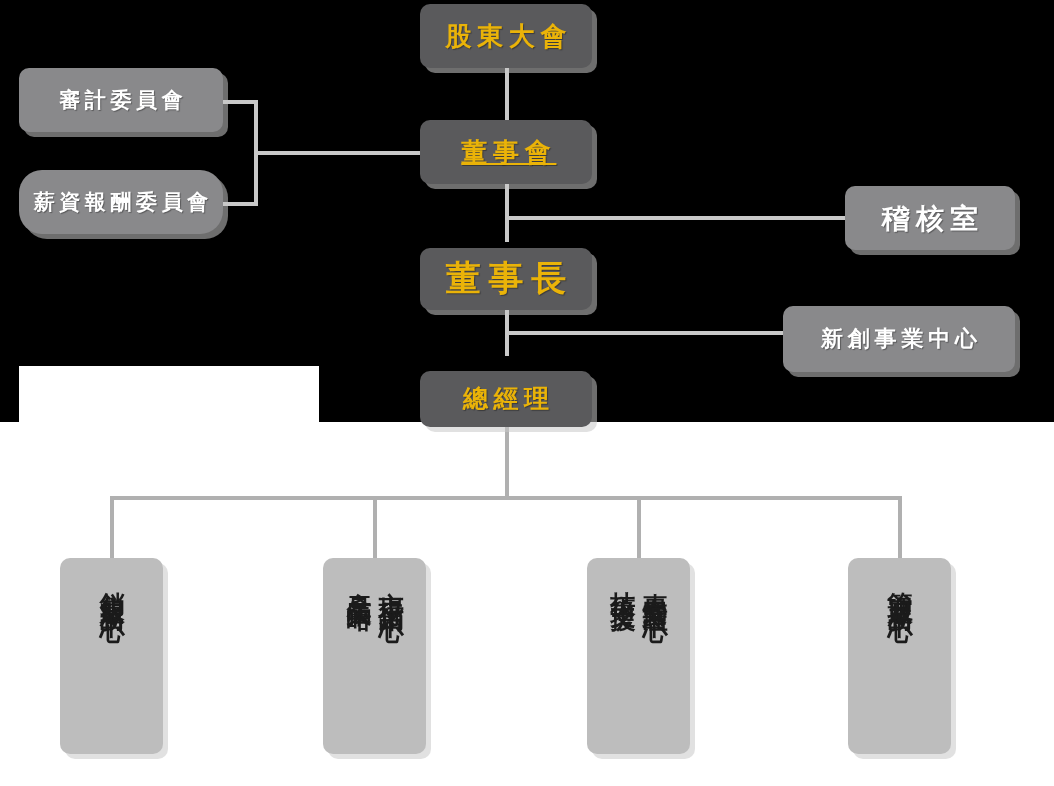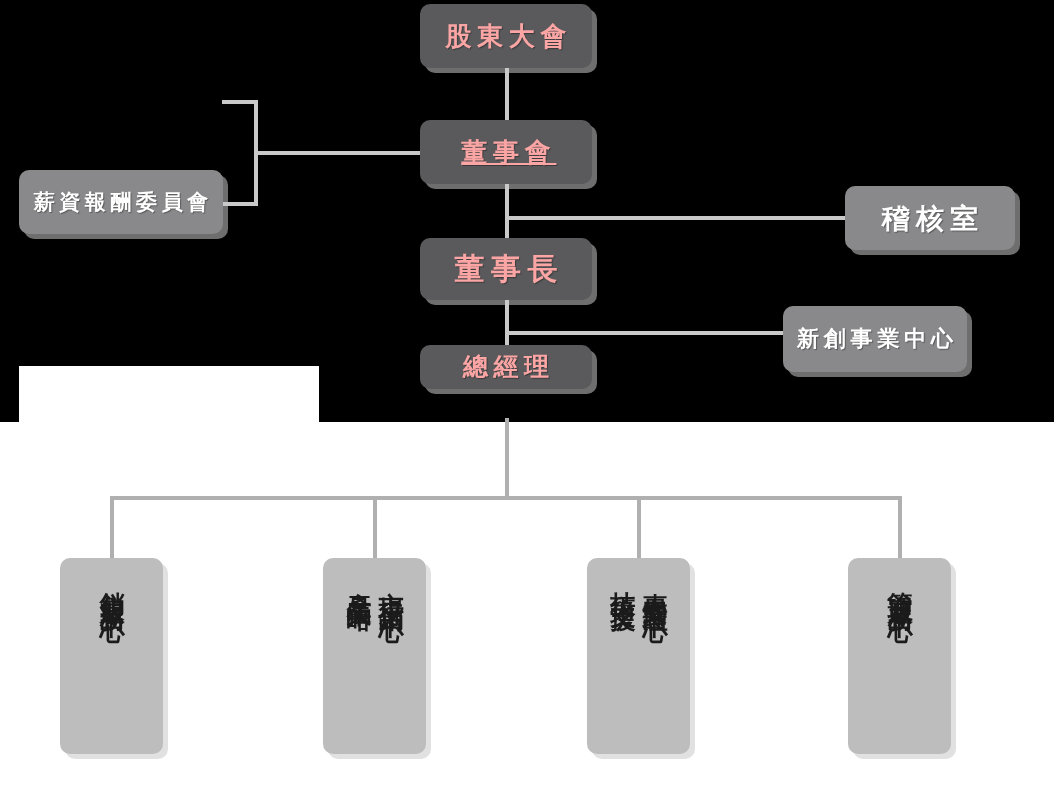--- a/index.html
+++ b/index.html
@@ -58,21 +58,21 @@
   .node .label {
     display: block;
     letter-spacing: 0.22em;
     text-indent: 0.22em;
     line-height: 1.25;
     white-space: nowrap;
   }
   
   .node.dark {
     background: #5a5a5c;
-    color: #fca5a5;
+    color: #eab308;
     font-weight: bold;
   }
   
   .node.mid {
     background: #89898b;
     color: #ffffff;
     font-weight: bold;
   }
   
   .node.light {
@@ -147,38 +147,41 @@
   <div class="line v line-on-white" style="left:898px; top:496px; height:62px;"></div>
 
   <div class="node dark" style="left:420px; top:4px; width:172px; height:64px; font-size:26px;">
     <span class="label">股東大會</span>
   </div>
 
   <div class="node dark" style="left:420px; top:120px; width:172px; height:64px; font-size:26px;text-decoration:underline;">
     <span class="label">董事會</span>
   </div>
 
-  <div class="node dark" style="left:420px; top:238px; width:172px; height:62px; font-size:30px;">
+  <div class="node dark" style="left:420px; top:248px; width:172px; height:62px; font-size:35px;">
     <span class="label">董事長</span>
   </div>
 
-  <div class="node dark" style="left:420px; top:345px; width:172px; height:44px; font-size:25px;justify-content:center;">
+  <div class="node dark" style="left:420px; top:371px; width:172px; height:56px; font-size:25px;justify-content:center;">
     <span class="label">總經理</span>
   </div>
 
-
-  <div class="node mid" style="left:19px; top:170px; width:204px; height:64px; font-size:21px;">
+  <div class="node mid" style="left:19px; top:68px; width:204px; height:64px; font-size:21px;">
+    <span class="label">審計委員會</span>
+  </div>
+
+  <div class="node mid" style="left:19px; top:170px; width:204px; height:64px; font-size:21px;border-radius:23px;">
     <span class="label">薪資報酬委員會</span>
   </div>
 
   <div class="node mid" style="left:845px; top:186px; width:170px; height:64px; font-size:28px;">
     <span class="label">稽核室</span>
   </div>
 
-  <div class="node mid" style="left:783px; top:306px; width:184px; height:66px; font-size:22px;">
+  <div class="node mid" style="left:783px; top:306px; width:232px; height:66px; font-size:22px;">
     <span class="label">新創事業中心</span>
   </div>
 
   <div class="node light vertical" style="left:60px; top:558px; width:103px; height:196px;">
     <div class="vcols">
       <span class="vcol primary">銷售服務中心</span>
 
     </div>
   </div>
 

